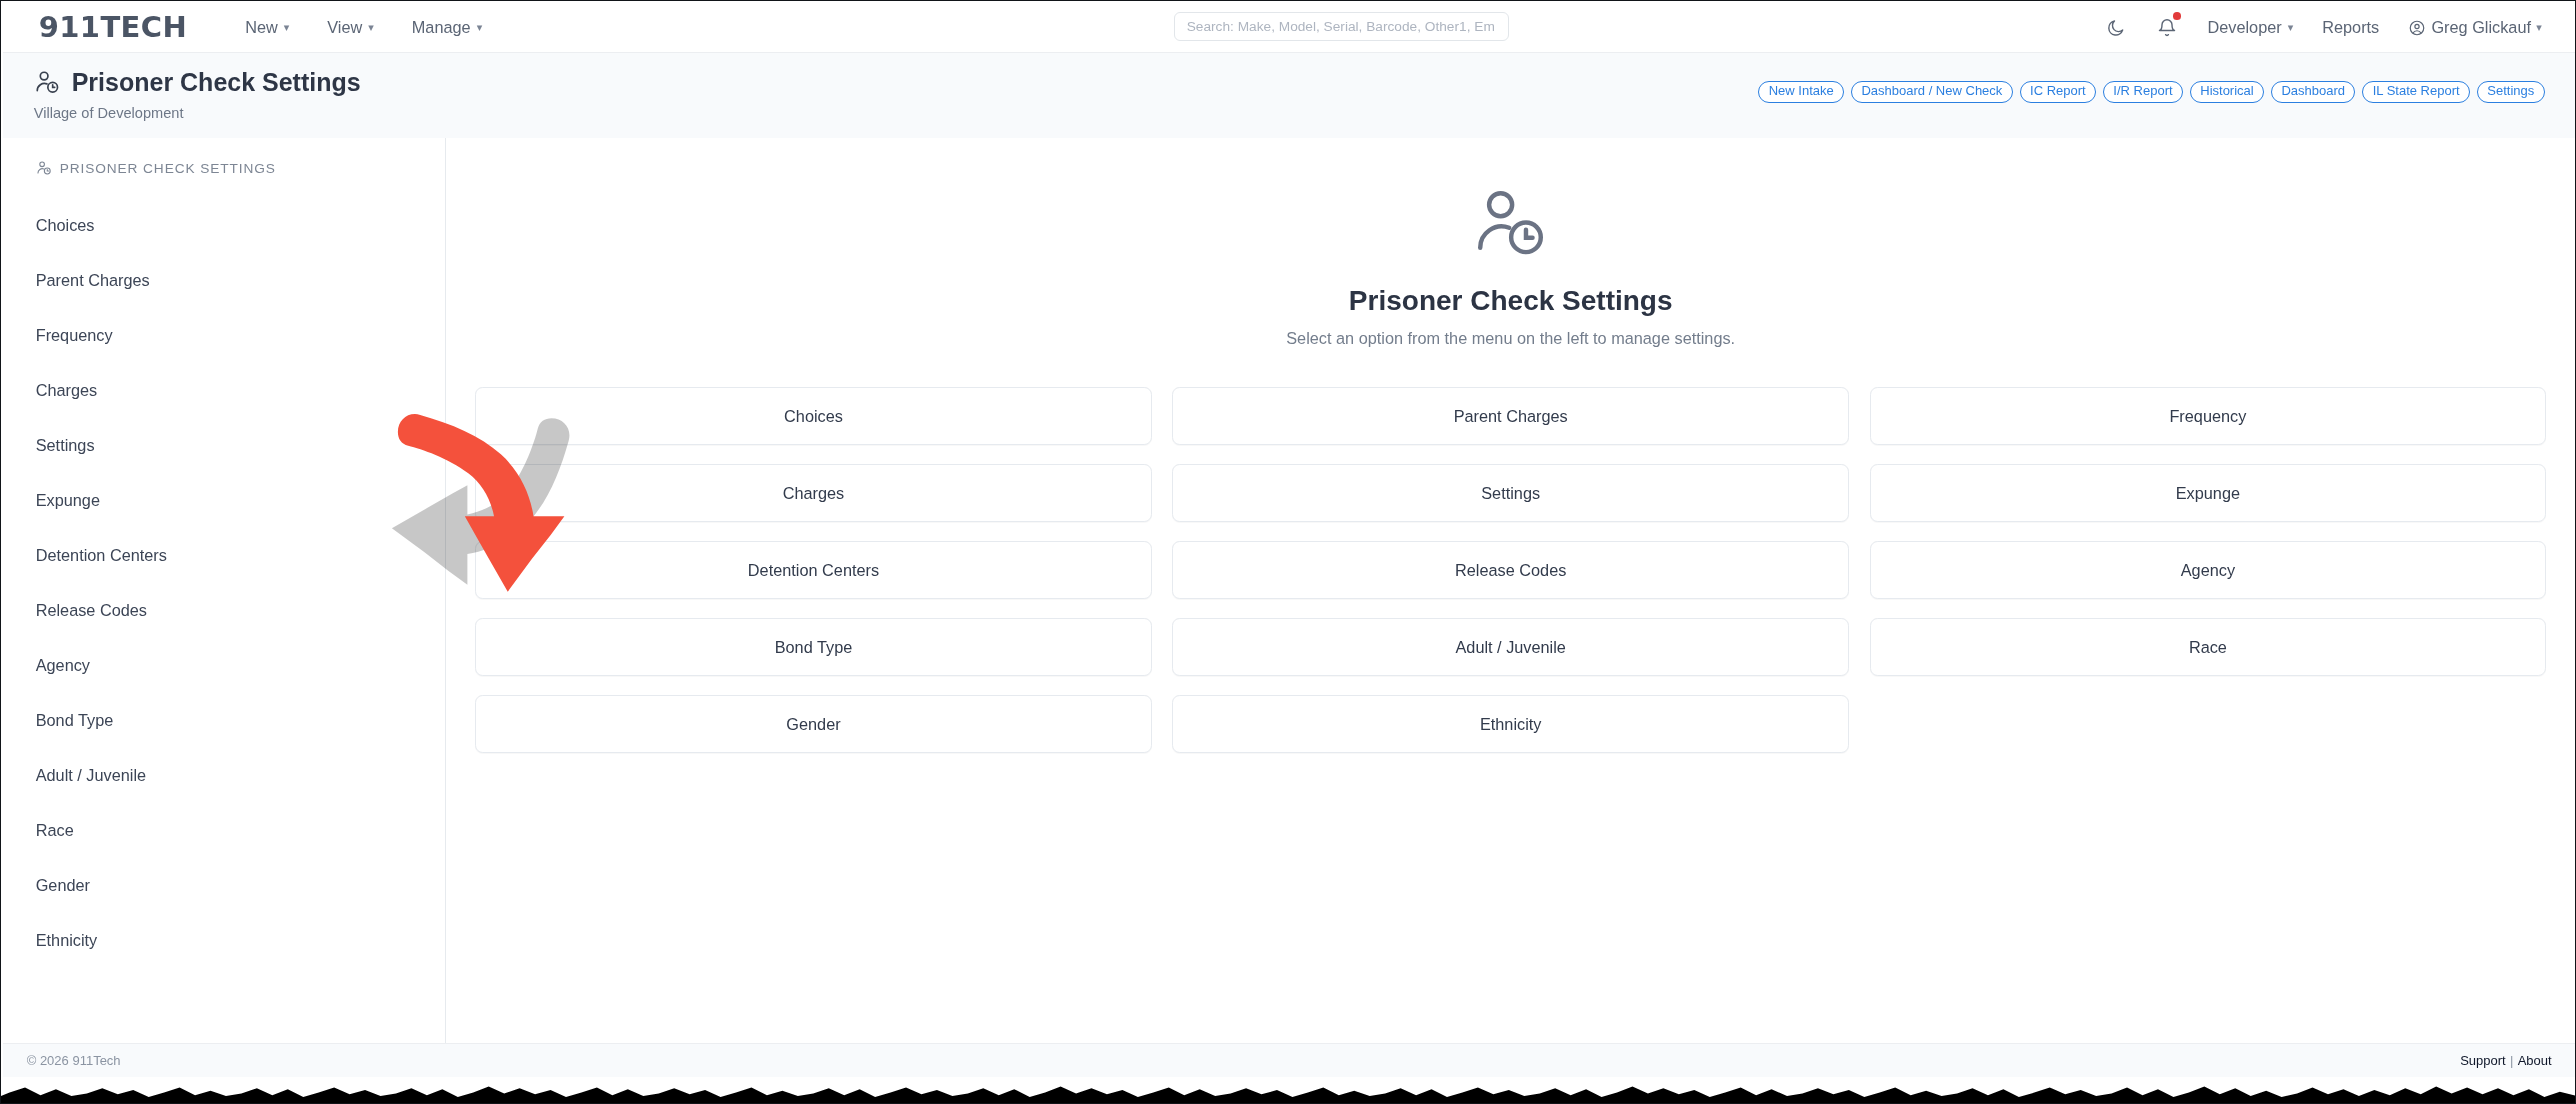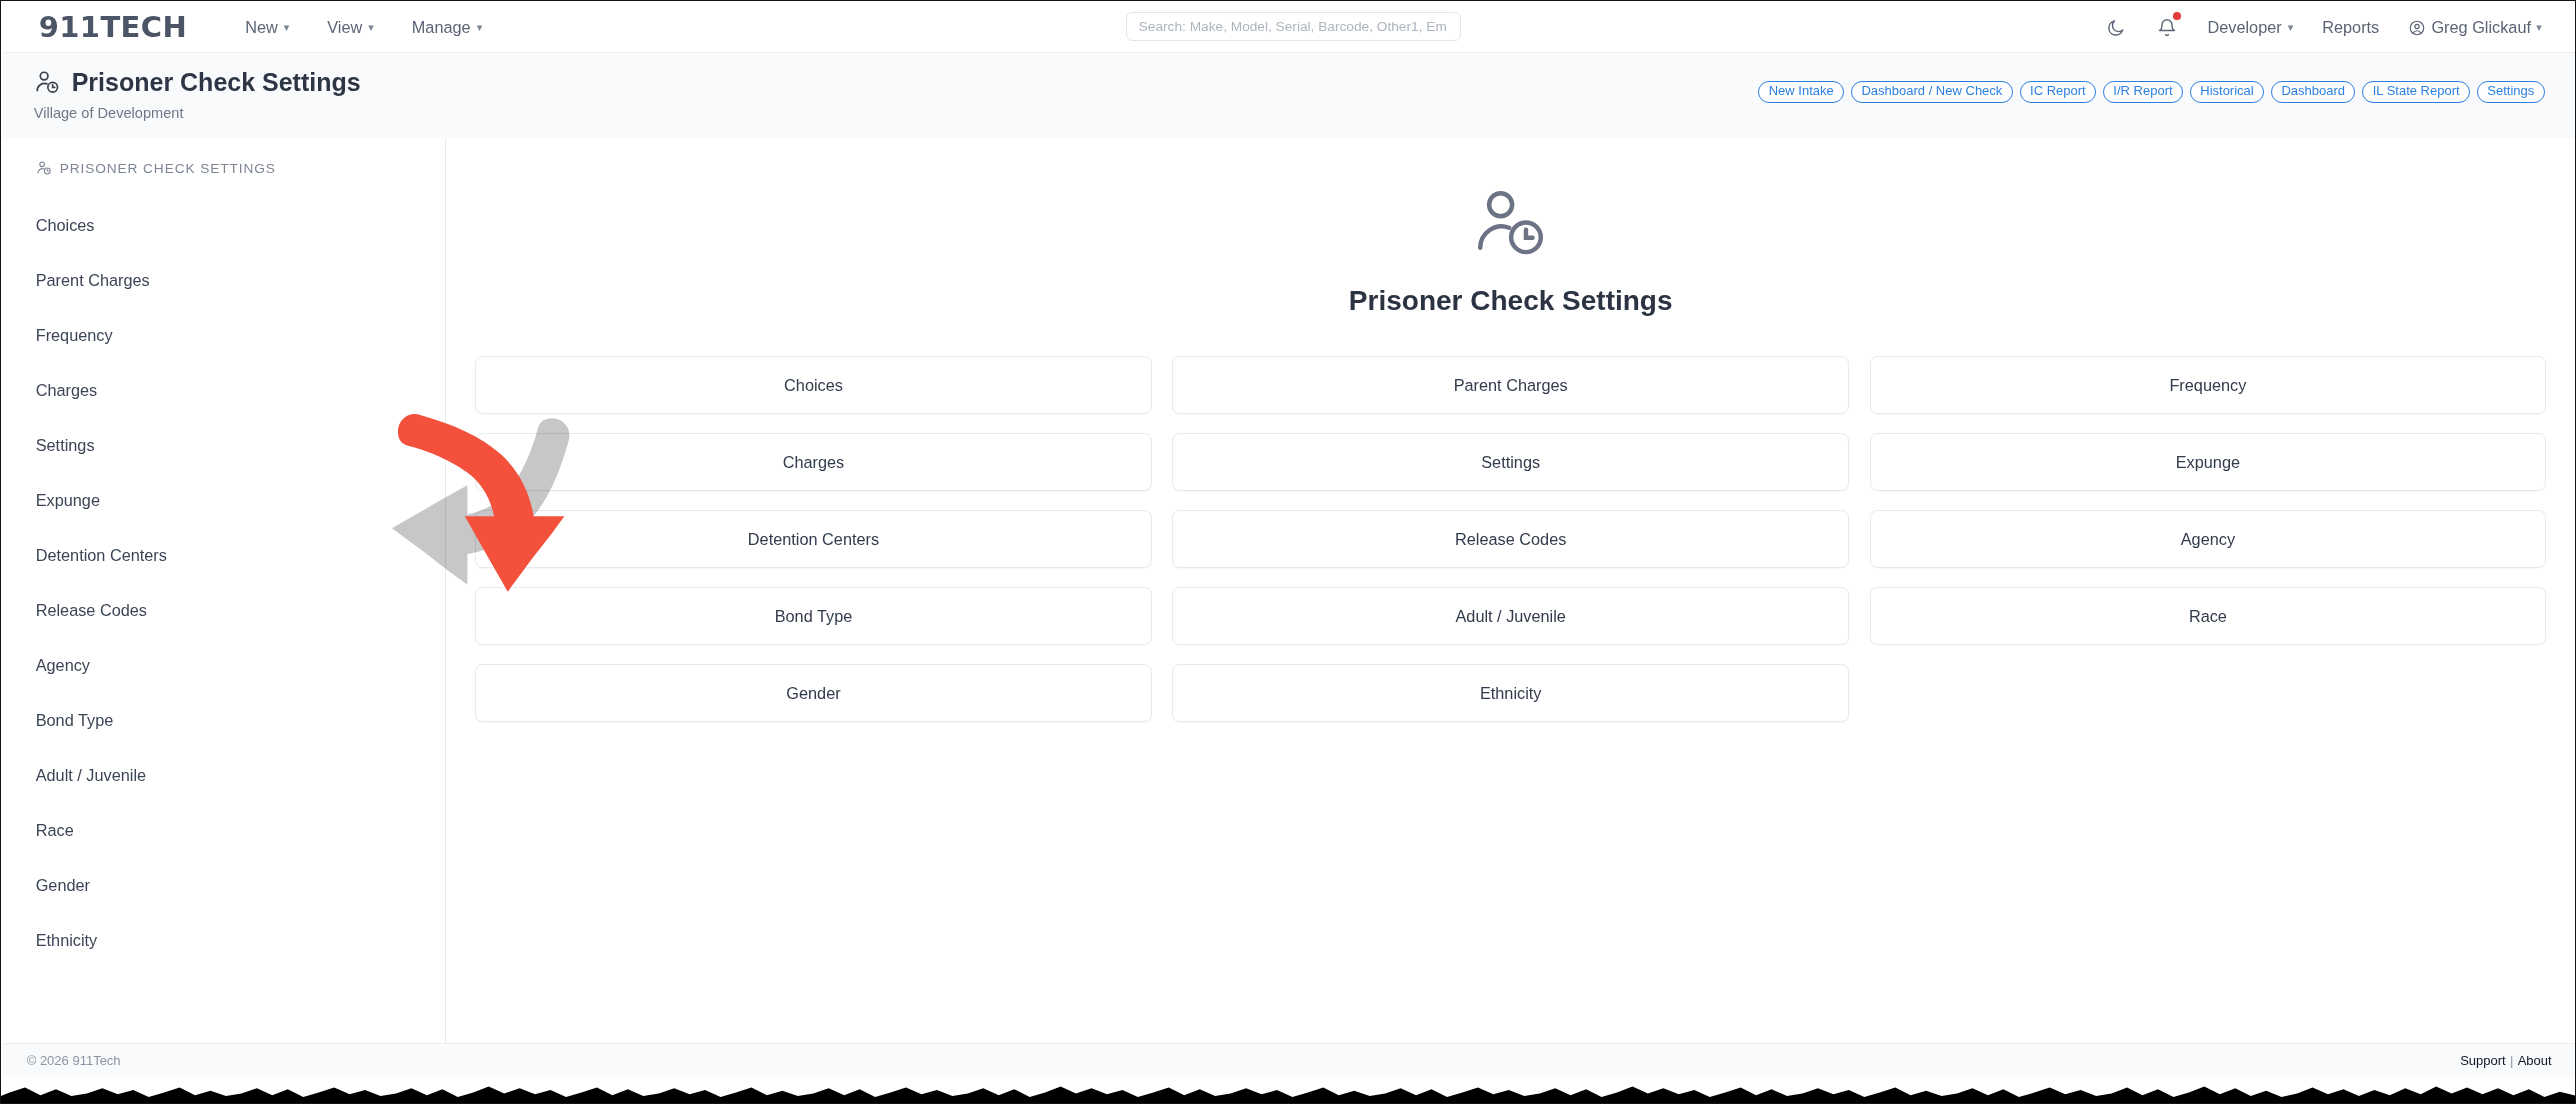--- a/index.html
+++ b/index.html
@@ -44,20 +44,21 @@
     position: absolute; left: 1123px; top: 9.4px;
     width: 335px; height: 29px;
   }
   .search-input {
     width: 100%; height: 100%;
     border: 0.9px solid #e2e6ea; border-radius: 6px;
     background: #fff; padding: 0 12px;
     font-size: 13.7px; color: #1d4ed8;
     font-family: "Liberation Sans", sans-serif;
     outline: none;
+    margin-left: 48px;
   }
   .search-input::placeholder { color: #aeb5c0; }
   .nav-right {
     position: absolute; right: 34px; top: 0; height: 50px;
     display: flex; align-items: center; gap: 29px;
   }
   .icon-btn {
     position: relative; width: 22px; height: 22px;
     display: flex; align-items: center; justify-content: center;
     cursor: pointer; color: #5b6575;
@@ -302,20 +303,21 @@
       <div class="main-hero">
         <div class="hero-icon">
           <svg width="79" height="79" viewBox="0 0 24 24" fill="none" stroke="#6b7384" stroke-width="1.35" stroke-linecap="round">
             <circle cx="9" cy="6.3" r="3.5"></circle>
             <path d="M2.8 19.4a6.5 6.5 0 0 1 8.8-6.1"></path>
             <circle cx="16.7" cy="16.2" r="4.5"></circle>
             <path d="M16.7 13.9v2.4h2.0"></path>
           </svg>
         </div>
         <div class="hero-title">Prisoner Check Settings</div>
+        <div class="hero-sub">Select an option from the menu on the left to manage settings.</div>
       </div>
 
       <div class="grid">
         <div class="gcard">Choices</div>
         <div class="gcard">Parent Charges</div>
         <div class="gcard">Frequency</div>
         <div class="gcard">Charges</div>
         <div class="gcard">Settings</div>
         <div class="gcard">Expunge</div>
         <div class="gcard">Detention Centers</div>

